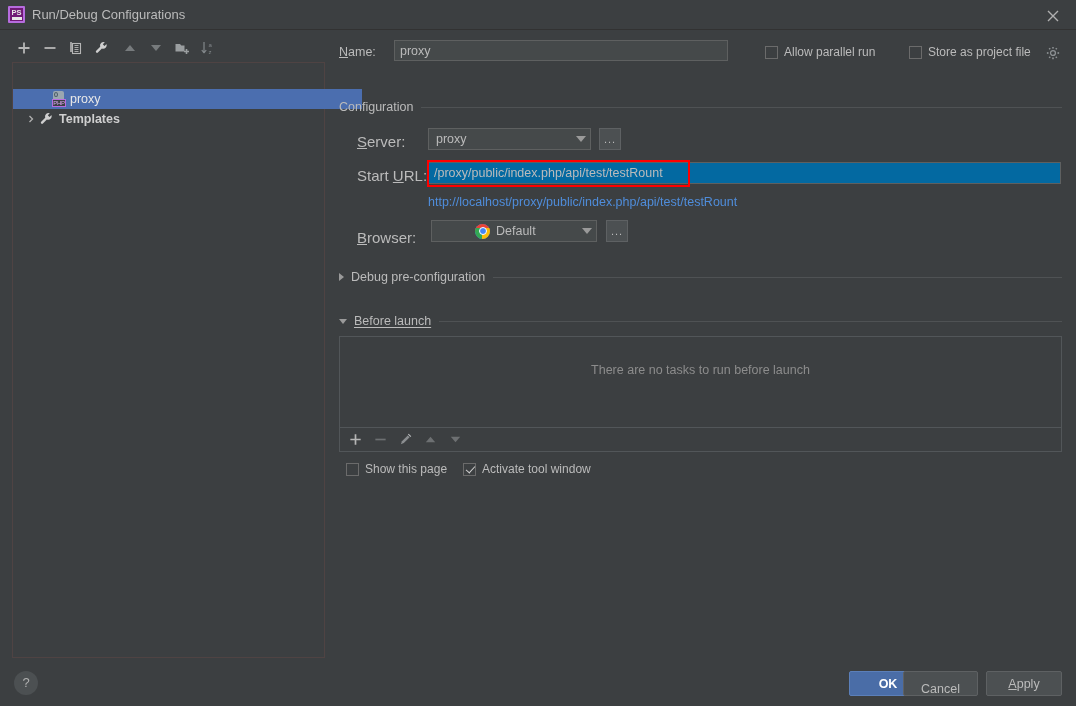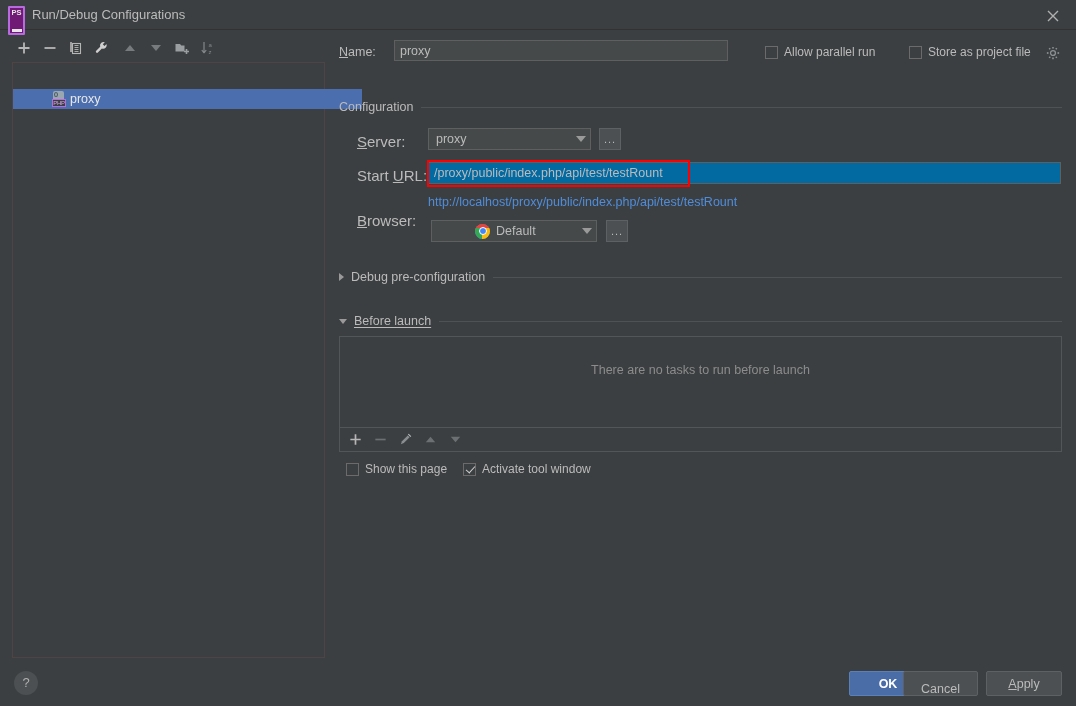--- a/index.html
+++ b/index.html
@@ -22,21 +22,21 @@
   .titlebar {
     position: absolute;
     left: 0; top: 0;
     width: 1076px; height: 29px;
     background: #3c3f41;
     border-bottom: 1px solid #323232;
   }
   .ps-icon {
     position: absolute;
     left: 8px; top: 6px;
-    width: 17px; height: 29px;
+    width: 17px; height: 17px;
     border: 2px solid #b66cde;
     background: #701a75;
     box-sizing: border-box;
     border-radius: 1px;
   }
   .ps-icon .ps-text {
     position: absolute;
     left: 0; top: 0px;
     width: 13px;
     text-align: center;
@@ -451,20 +451,33 @@
 
 
   <div class="tree-row selected" style="top:26px; padding-left:38px;">
     <span class="php-icon">
       <span class="globe"></span>
         <span class="phptag">PHP</span>
     </span>
     <span class="tree-label">proxy</span>
   </div>
 
+  <div class="tree-row" style="top:46px; padding-left:10px;">
+    <span class="twisty">
+      <svg width="10" height="10" viewBox="0 0 10 10">
+          <path d="M3.5 2 L6.5 5 L3.5 8" stroke="#b0b0b0" stroke-width="1.3" fill="none"></path>
+        </svg>
+    </span>
+    <span class="wrench-icon">
+      <svg width="16" height="16" viewBox="0 0 16 16">
+        <path d="M10.8 2.2 a3.6 3.6 0 0 0 -4.6 4.6 l-4 4 a1.2 1.2 0 0 0 1.7 1.7 l4-4 a3.6 3.6 0 0 0 4.6-4.6 l-2 2 l-1.7-1.7 z" fill="#cfcfcf"></path>
+      </svg>
+    </span>
+    <span class="tree-label bold">Templates</span>
+  </div>
 </div>
 
 <div class="name-label"><u>N</u>ame:</div>
 <input class="name-field" value="proxy" style="">
 
 <div class="cb-row" style="left:765px; top:45px;">
   <span class="checkbox"></span>
   <span>Allow parallel run</span>
 </div>
 
@@ -490,21 +503,21 @@
   <span>proxy</span>
   <span class="arrow"></span>
 </div>
 <div class="ellipsis-btn" style="left: 599px; top: 128px; display: flex; align-items: center; justify-content: center; padding-top: 0px;">...</div>
 
 <div class="form-label" style="left:357px; top:167px;">Start <u>U</u>RL:</div>
 <input class="url-field" value="/proxy/public/index.php/api/test/testRount" style="">
 <div class="red-box"></div>
 <div class="url-preview">http://localhost/proxy/public/index.php/api/test/testRount</div>
 
-<div class="form-label" style="left:357px; top:212px;"><u>B</u>rowser:</div>
+<div class="form-label" style="left:357px; top:229px;"><u>B</u>rowser:</div>
 <div class="combo" style="left:431px; top:220px; width:166px;padding-left:43px;">
   <span class="chrome-icon">
     <span class="r"></span>
       <span class="g"></span>
       <span class="y"></span>
       <span class="c"></span>
   </span>
   <span>Default</span>
   <span class="arrow"></span>
 </div>

